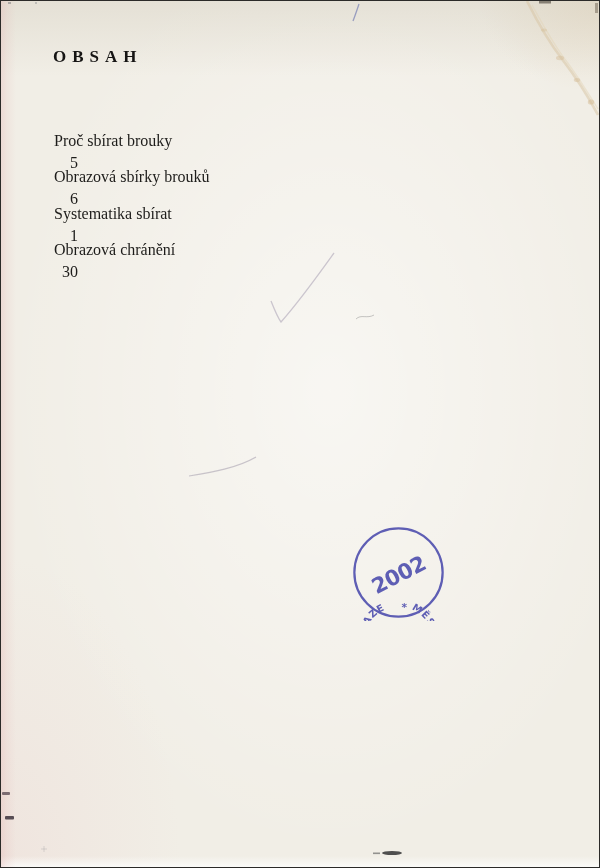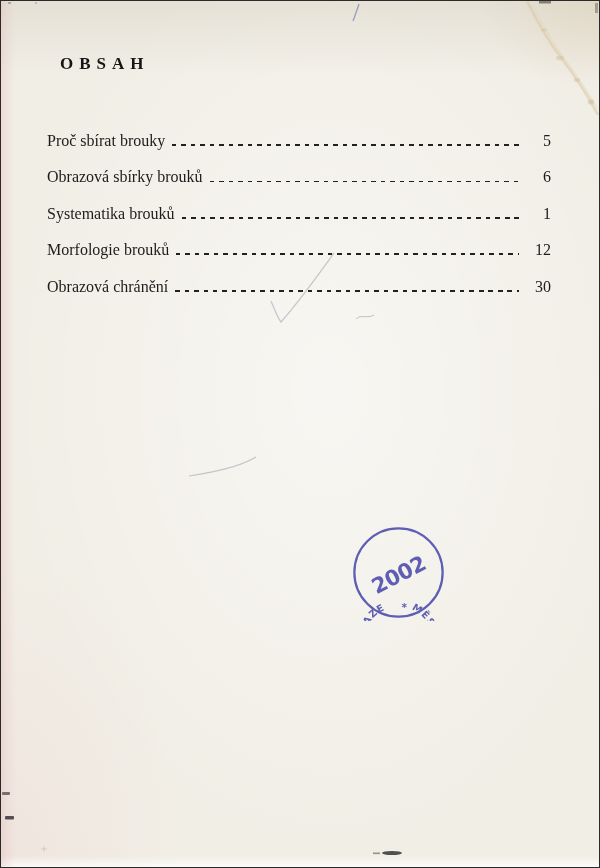--- a/index.html
+++ b/index.html
@@ -12,31 +12,31 @@
     background:
       linear-gradient(to right, rgba(226,172,172,0.30) 0px, rgba(226,172,172,0.14) 6px, rgba(226,172,172,0) 15px),
       linear-gradient(to top, rgba(251,251,249,0.95) 0px, rgba(251,251,249,0) 11px),
       linear-gradient(to bottom, rgba(210,204,188,0.40) 0px, rgba(210,204,188,0) 75px),
       radial-gradient(170px 130px at 100% 0%, rgba(214,190,150,0.30), rgba(214,190,150,0) 70%),
       radial-gradient(300px 520px at 0% 100%, rgba(232,190,190,0.20), rgba(232,190,190,0) 60%),
       radial-gradient(430px 620px at 55% 45%, rgba(255,255,255,0.50), rgba(255,255,255,0) 75%),
       #f1eee6;
   }
   .title{
-    position:absolute;left:48px;top:42px;margin:11px;
+    position:absolute;left:48px;top:42px;margin:4px;
     font-size:17px;font-weight:bold;letter-spacing:6px;
     color:#161514;
   }
   .toc{
     position:absolute;left:46px;top:131px;width:504px;
   }
   .toc-row{
     height:36.4px;
     display:flex;align-items:baseline;
-    font-size:16px;color:#1d1c1a;
+    font-size:16px;color:#1d1c1a;flex-direction:column;
   }
   .toc-label{white-space:nowrap;}
   .leader{
     flex:1;height:1.8px;margin:0 8px 4px 7px;
     align-self:baseline;
     background:repeating-linear-gradient(90deg,#22211f 0px,#22211f 4.5px,transparent 4.5px,transparent 9.5px);
   }
   .toc-page{width:24px;text-align:right;white-space:nowrap;}
   .stamp{position:absolute;left:349px;top:523px;width:97px;height:97px;opacity:0.82;}
   .stamp text, .stamp textPath{
@@ -57,28 +57,23 @@
       <span class="toc-label">Proč sbírat brouky</span>
       <span class="leader"></span>
       <span class="toc-page">5</span>
     </div>
     <div class="toc-row">
       <span class="toc-label">Obrazová sbírky brouků</span>
       <span class="leader"></span>
       <span class="toc-page">6</span>
     </div>
     <div class="toc-row">
-      <span class="toc-label">Systematika brouků</span>
+      <span class="toc-label">Systematika sbírat</span>
       <span class="leader"></span>
       <span class="toc-page">1</span>
-    </div>
-    <div class="toc-row">
-      <span class="toc-label">Morfologie brouků</span>
-      <span class="leader"></span>
-      <span class="toc-page">12</span>
     </div>
     <div class="toc-row">
       <span class="toc-label">Obrazová chránění</span>
       <span class="leader"></span>
       <span class="toc-page">30</span>
     </div>
   </div>
 
   <svg class="stamp" viewBox="0 0 100 100" width="97" height="97">
     <g fill="#3e3ea8" stroke="#3e3ea8">

